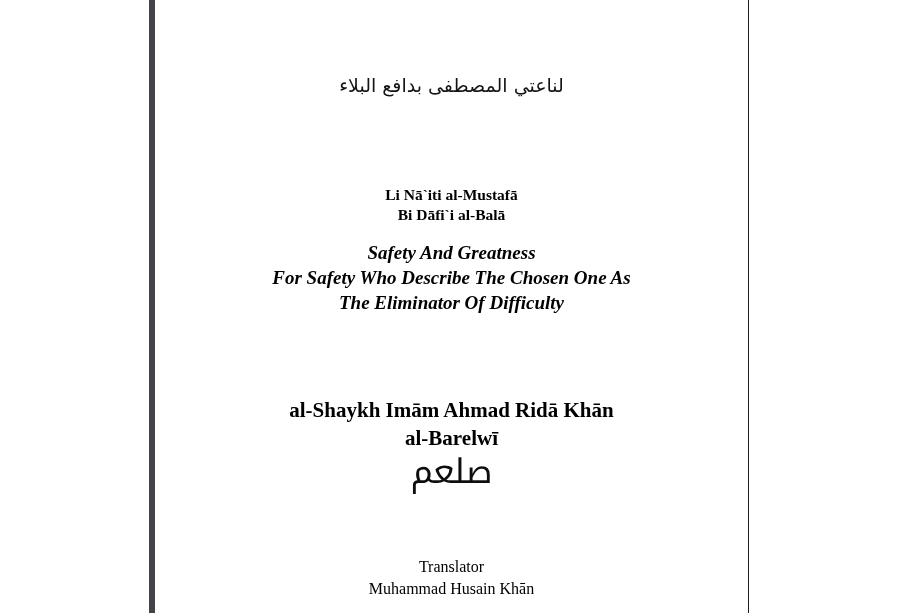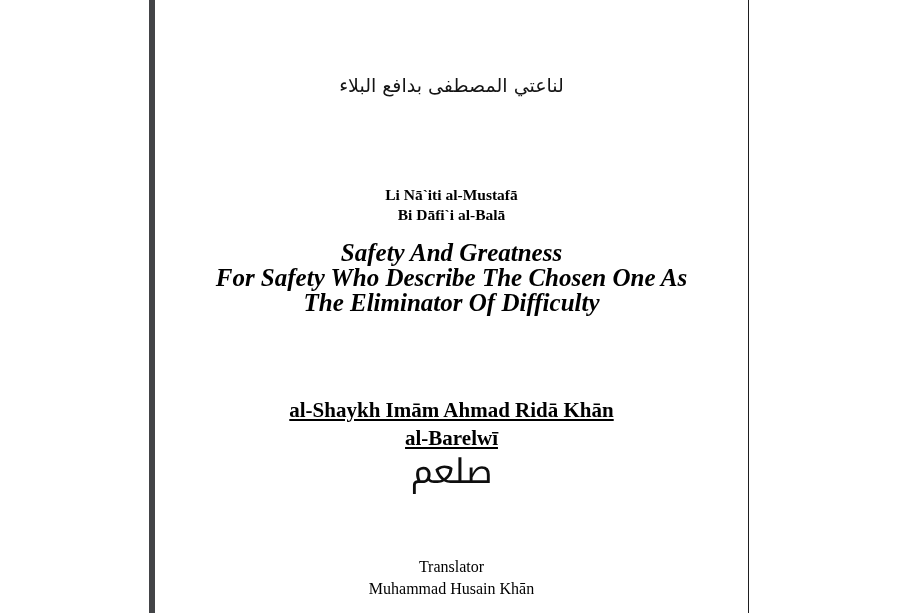--- a/index.html
+++ b/index.html
@@ -82,32 +82,31 @@
   .sub-translit {
     top: 145px;
     font-size: 15.5px;
     font-weight: bold;
     line-height: 20px;
     margin-top: 40px;
   }
 
   .english-block {
     top: 240px;
-    font-size: 25px;
+    font-size: 19px;
     font-weight: bold;
     font-style: italic;
     line-height: 25px;
   }
 
   .author-block {
     top: 396px;
     font-size: 21px;
     font-weight: bold;
     line-height: 28px;
-    text-decoration: underline;
   }
 
   .honorific {
     top: 452px;
     font-family: "DejaVu Sans", "Liberation Sans", sans-serif;
     font-size: 34px;
     line-height: 38px;
     color: #0e0e0e;
   }
 

